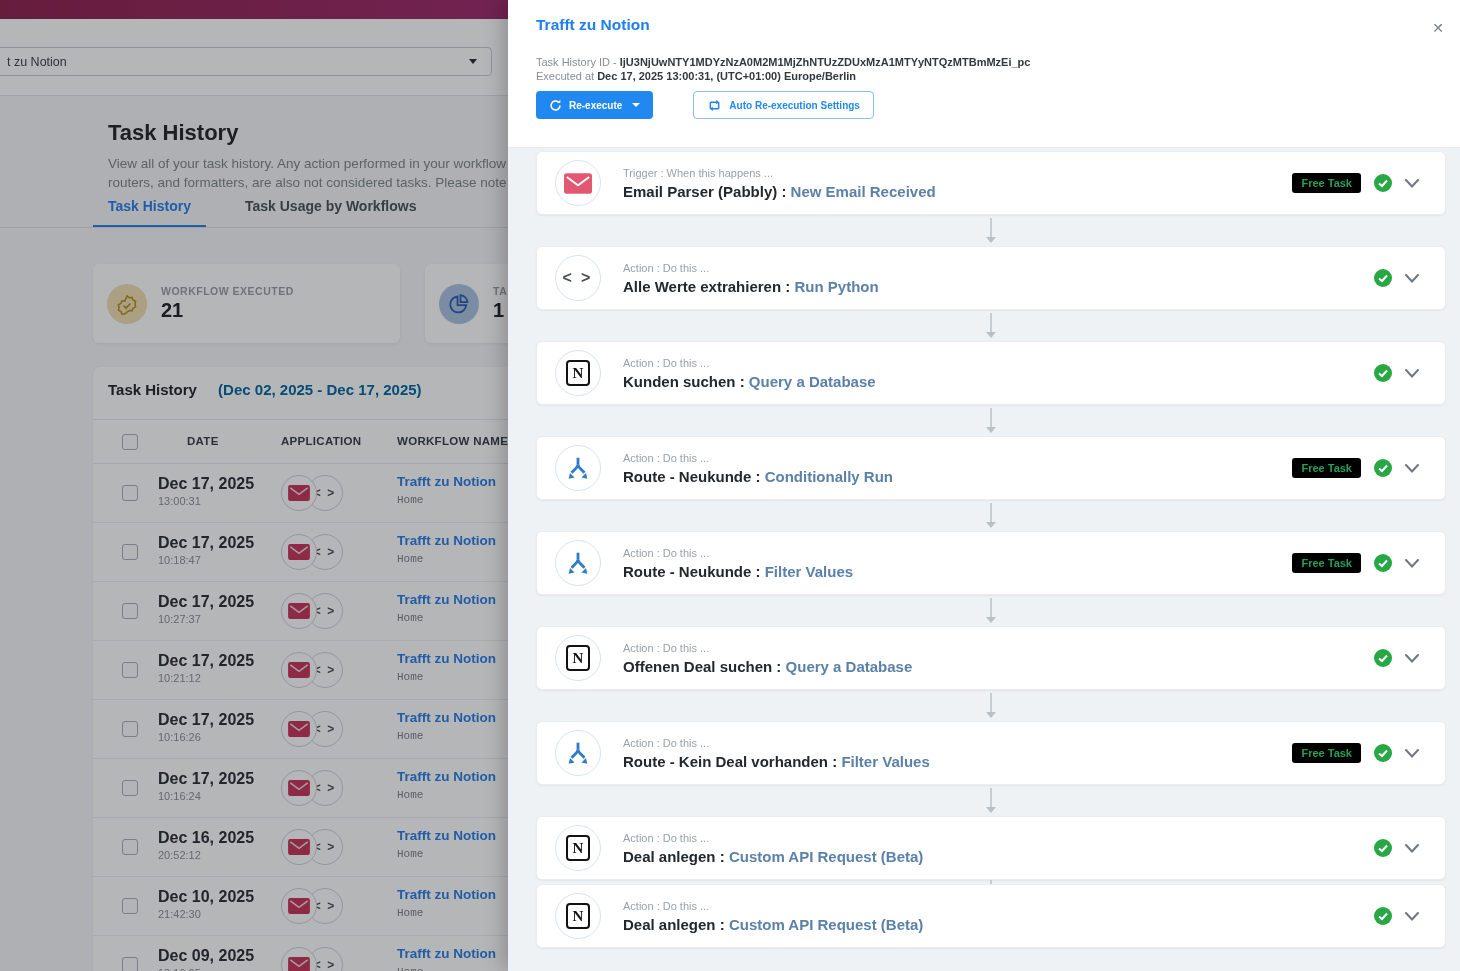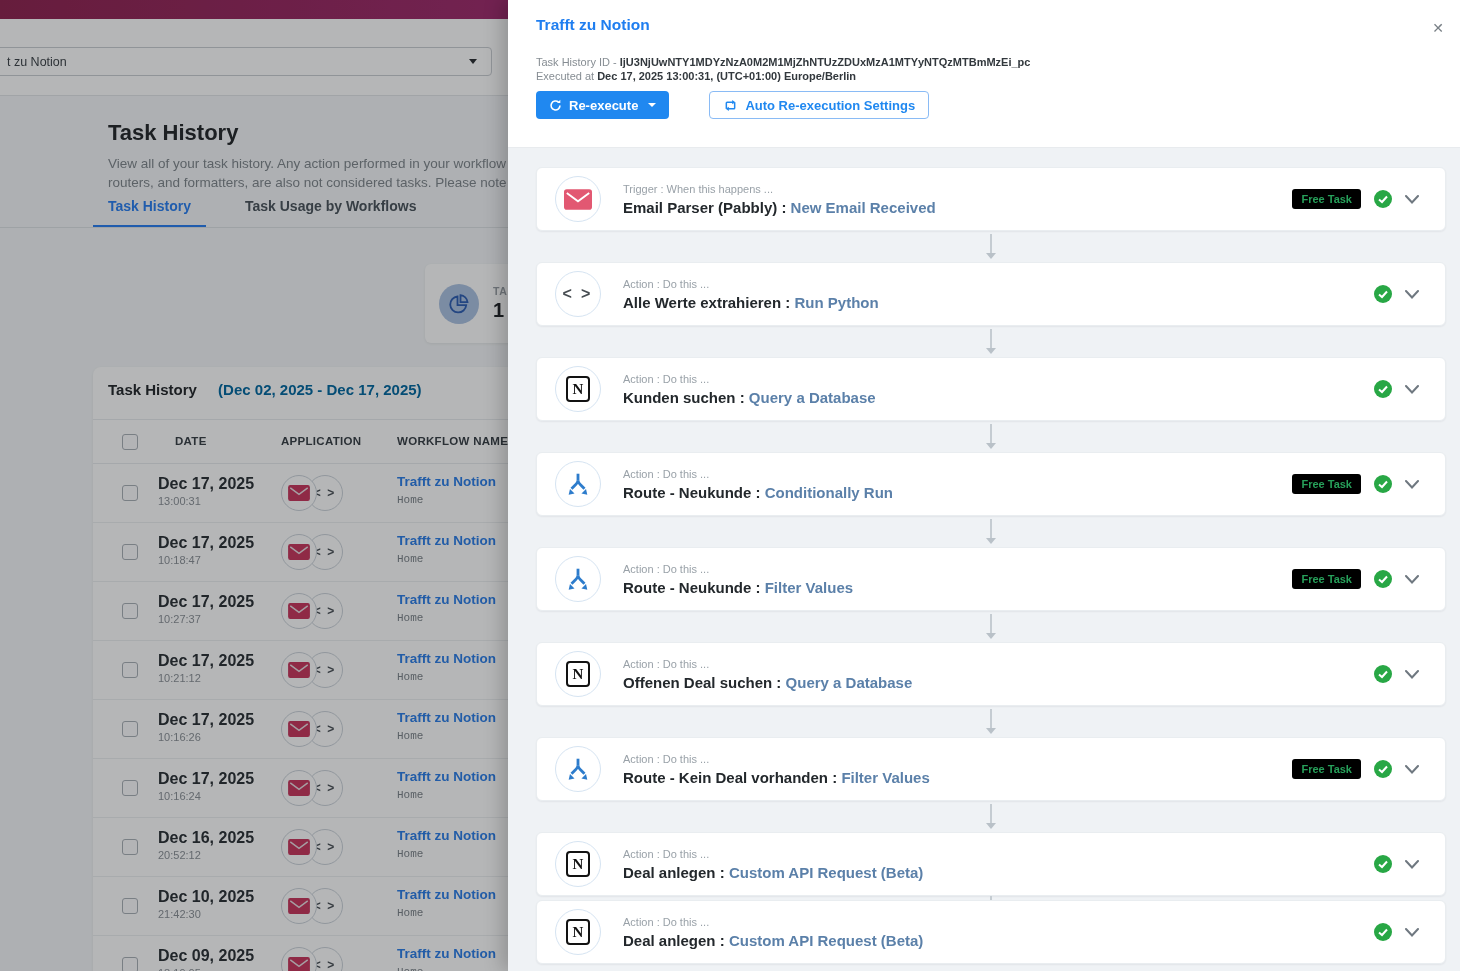--- a/index.html
+++ b/index.html
@@ -45,21 +45,21 @@
   .stat-label { font-size:10.5px; font-weight:bold; letter-spacing:.5px; color:#9aa0a6; }
   .stat-value { font-size:20px; font-weight:bold; color:#212529; margin-top:2px; }
 
   .table-card { position:absolute; left:93px; top:271px; width:1367px; height:604px; background:#fff;
                 border-radius:8px 8px 0 0; box-shadow:0 1px 3px rgba(0,0,0,.07); }
   .table-title { position:absolute; left:15px; top:14px; font-size:15px; font-weight:bold; color:#24282b; }
   .table-title .range { color:#0369a1; margin-left:17px; }
   .thead { position:absolute; left:0; top:52px; width:100%; height:45px;
            border-top:1px solid #e9ebee; border-bottom:1px solid #e9ebee; }
   .th { position:absolute; top:15px; font-size:11.5px; font-weight:bold; color:#383f46; letter-spacing:.3px; }
-  .th-date { left:53px;padding-left:29px; } .th-app { left:188px; } .th-wf { left:304px; }
+  .th-date { left:65px;padding-left:29px; } .th-app { left:188px; } .th-wf { left:304px; }
   .checkbox { width:16px; height:16px; border:1.5px solid #a9b0b7; border-radius:3px; background:#fdfdfe; }
   .thead .checkbox { position:absolute; left:29px; top:14px; }
 
   #table-rows { position:absolute; left:0; top:97px; width:100%; }
   .t-row { position:relative; height:59px; border-bottom:1px solid #edeff1; }
   .t-row .checkbox { position:absolute; left:29px; top:21px; }
   .t-date { position:absolute; left:65px; top:11px; font-size:16px; font-weight:bold; color:#2b3136; }
   .t-time { position:absolute; left:65px; top:31px; font-size:11px; color:#8b9197; }
   .t-apps { position:absolute; left:188px; top:11px; width:70px; height:36px; }
   .app-circle { position:absolute; width:36px; height:36px; border:1px solid #ccd3da; border-radius:50%;
@@ -75,29 +75,29 @@
   
   .panel { position:absolute; left:508px; top:0; width:952px; height:971px; background:#fff; z-index:20;
            box-shadow:-6px 0 18px rgba(0,0,0,.2); }
   .panel-title { position:absolute; left:28px; top:16px; font-size:15.5px; font-weight:bold; color:#1f7ef0; }
   .panel-close { position:absolute; right:10px; top:16px; width:24px; height:24px; font-size:14px; color:#787f85;
                  display:flex; align-items:center; justify-content:center; cursor:pointer; }
   .meta { position:absolute; left:28px; font-size:11px; color:#868d93; white-space:nowrap; }
   .meta b { color:#32383d; }
   .meta-id { top:56px; } .meta-exec { top:70px; }
   .btn-row { position:absolute; left:28px; top:91px; display:flex; gap:12px; }
-  .btn { height:28px; border-radius:4px; font-size:13px; font-weight:bold; display:flex; align-items:center;
+  .btn { height:28px; border-radius:4px; font-size:10px; font-weight:bold; display:flex; align-items:center;
          gap:7px; padding:0 13px; cursor:pointer; }
   .btn-reexec { background:#2088f0; color:#fff; }
   .btn-reexec .dd { width:0; height:0; border-left:4px solid transparent; border-right:4px solid transparent;
                     border-top:4px solid #fff; margin-left:3px; }
   .btn-auto { background:#fff; color:#2088f0; border:1px solid #8abbf5;margin-left:28px; }
 
   .steps-area { position:absolute; left:0; top:147px; width:952px; height:824px; background:#eff2f5;
-                border-top:1px solid #e8ebee; overflow:hidden; padding-top:19px; }
+                border-top:1px solid #e8ebee; overflow:hidden; padding-top:3px; }
   .step-block { width:910px; margin-left:28px; }
   .connector { position:relative; height:31px; }
   .conn-line { position:absolute; left:454px; top:3px; width:2px; height:19px; background:#c5ccd2; }
   .conn-arrow { position:absolute; left:450px; top:22px; width:0; height:0;
                 border-left:5px solid transparent; border-right:5px solid transparent;
                 border-top:6px solid #b9c1c8; }
   .connector.tight { height:4px; }
   .connector.tight .conn-line { top:0; height:4px; }
 
   .step-card { position:relative; height:64px; background:#fff; border:1px solid #e9edf0; border-radius:6px;
@@ -138,20 +138,32 @@
       <div class="desc">
         <span>View all of your task history. Any action performed in your workflow is considered</span><br>
         <span>routers, and formatters, are also not considered tasks. Please note that the task hi</span>
       </div>
       <div class="tabs">
         <div class="tab active">Task History</div>
         <div class="tab">Task Usage by Workflows</div>
       </div>
       <div class="tabs-divider"></div>
 
+      <div class="stat-card stat-1">
+        <div class="stat-ico gold">
+          <svg width="24" height="24" viewBox="0 0 24 24">
+            <path d="M12 2l2.2 1.7 2.8-.3 1 2.6 2.5 1.3-.5 2.8.5 2.8-2.5 1.3-1 2.6-2.8-.3L12 18.2l-2.2 1.7-2.8.3-1-2.6-2.5-1.3.5-2.8-.5-2.8 2.5-1.3 1-2.6 2.8.3z" transform="translate(0,2)" fill="none" stroke="#bf8f2e" stroke-width="1.6"></path>
+            <path d="M8.6 12.2l2.4 2.4 4.4-4.6" transform="translate(0,1.5)" fill="none" stroke="#bf8f2e" stroke-width="1.8"></path>
+          </svg>
+        </div>
+        <div class="stat-text">
+          <div class="stat-label">WORKFLOW EXECUTED</div>
+          <div class="stat-value">21</div>
+        </div>
+      </div>
 
       <div class="stat-card stat-2">
         <div class="stat-ico blue">
           <svg width="24" height="24" viewBox="0 0 24 24">
             <path d="M10.5 4.5a8 8 0 1 0 8.7 8.7h-8.7z" fill="none" stroke="#2f5fb3" stroke-width="1.8"></path>
             <path d="M13.5 3.2a8 8 0 0 1 7 7h-7z" fill="none" stroke="#2f5fb3" stroke-width="1.8"></path>
           </svg>
         </div>
         <div class="stat-text">
           <div class="stat-label">TA</div>

